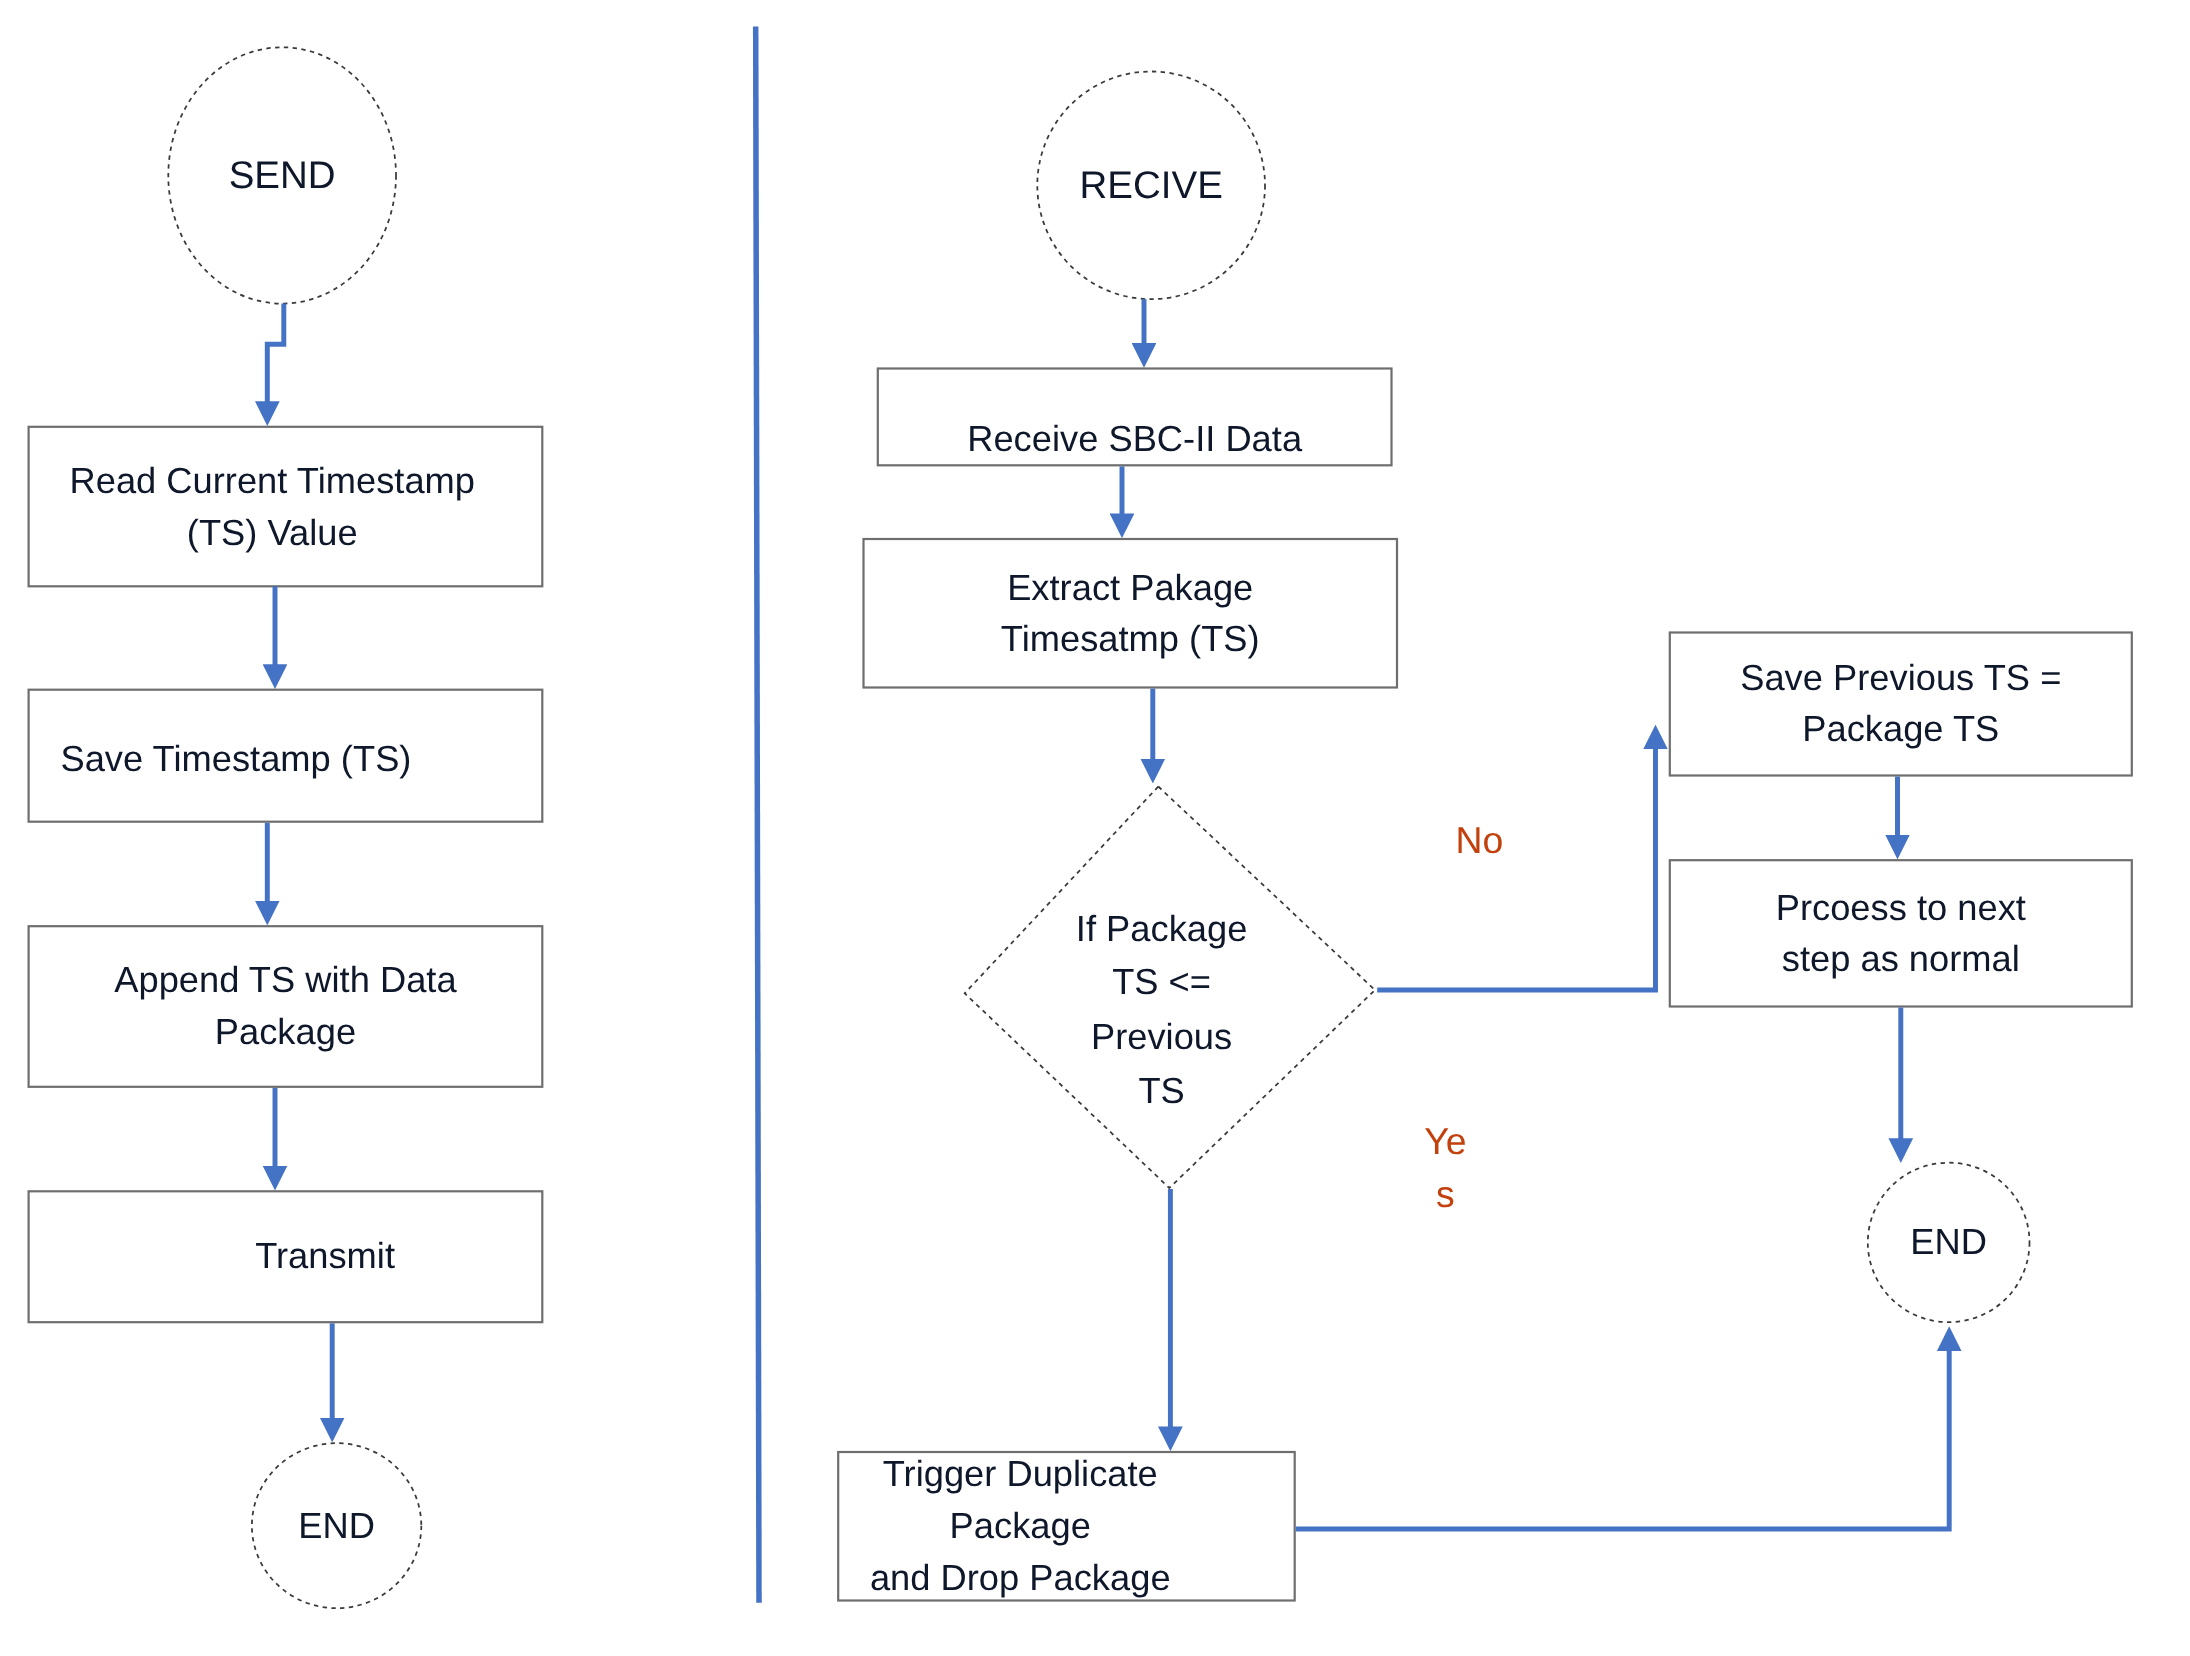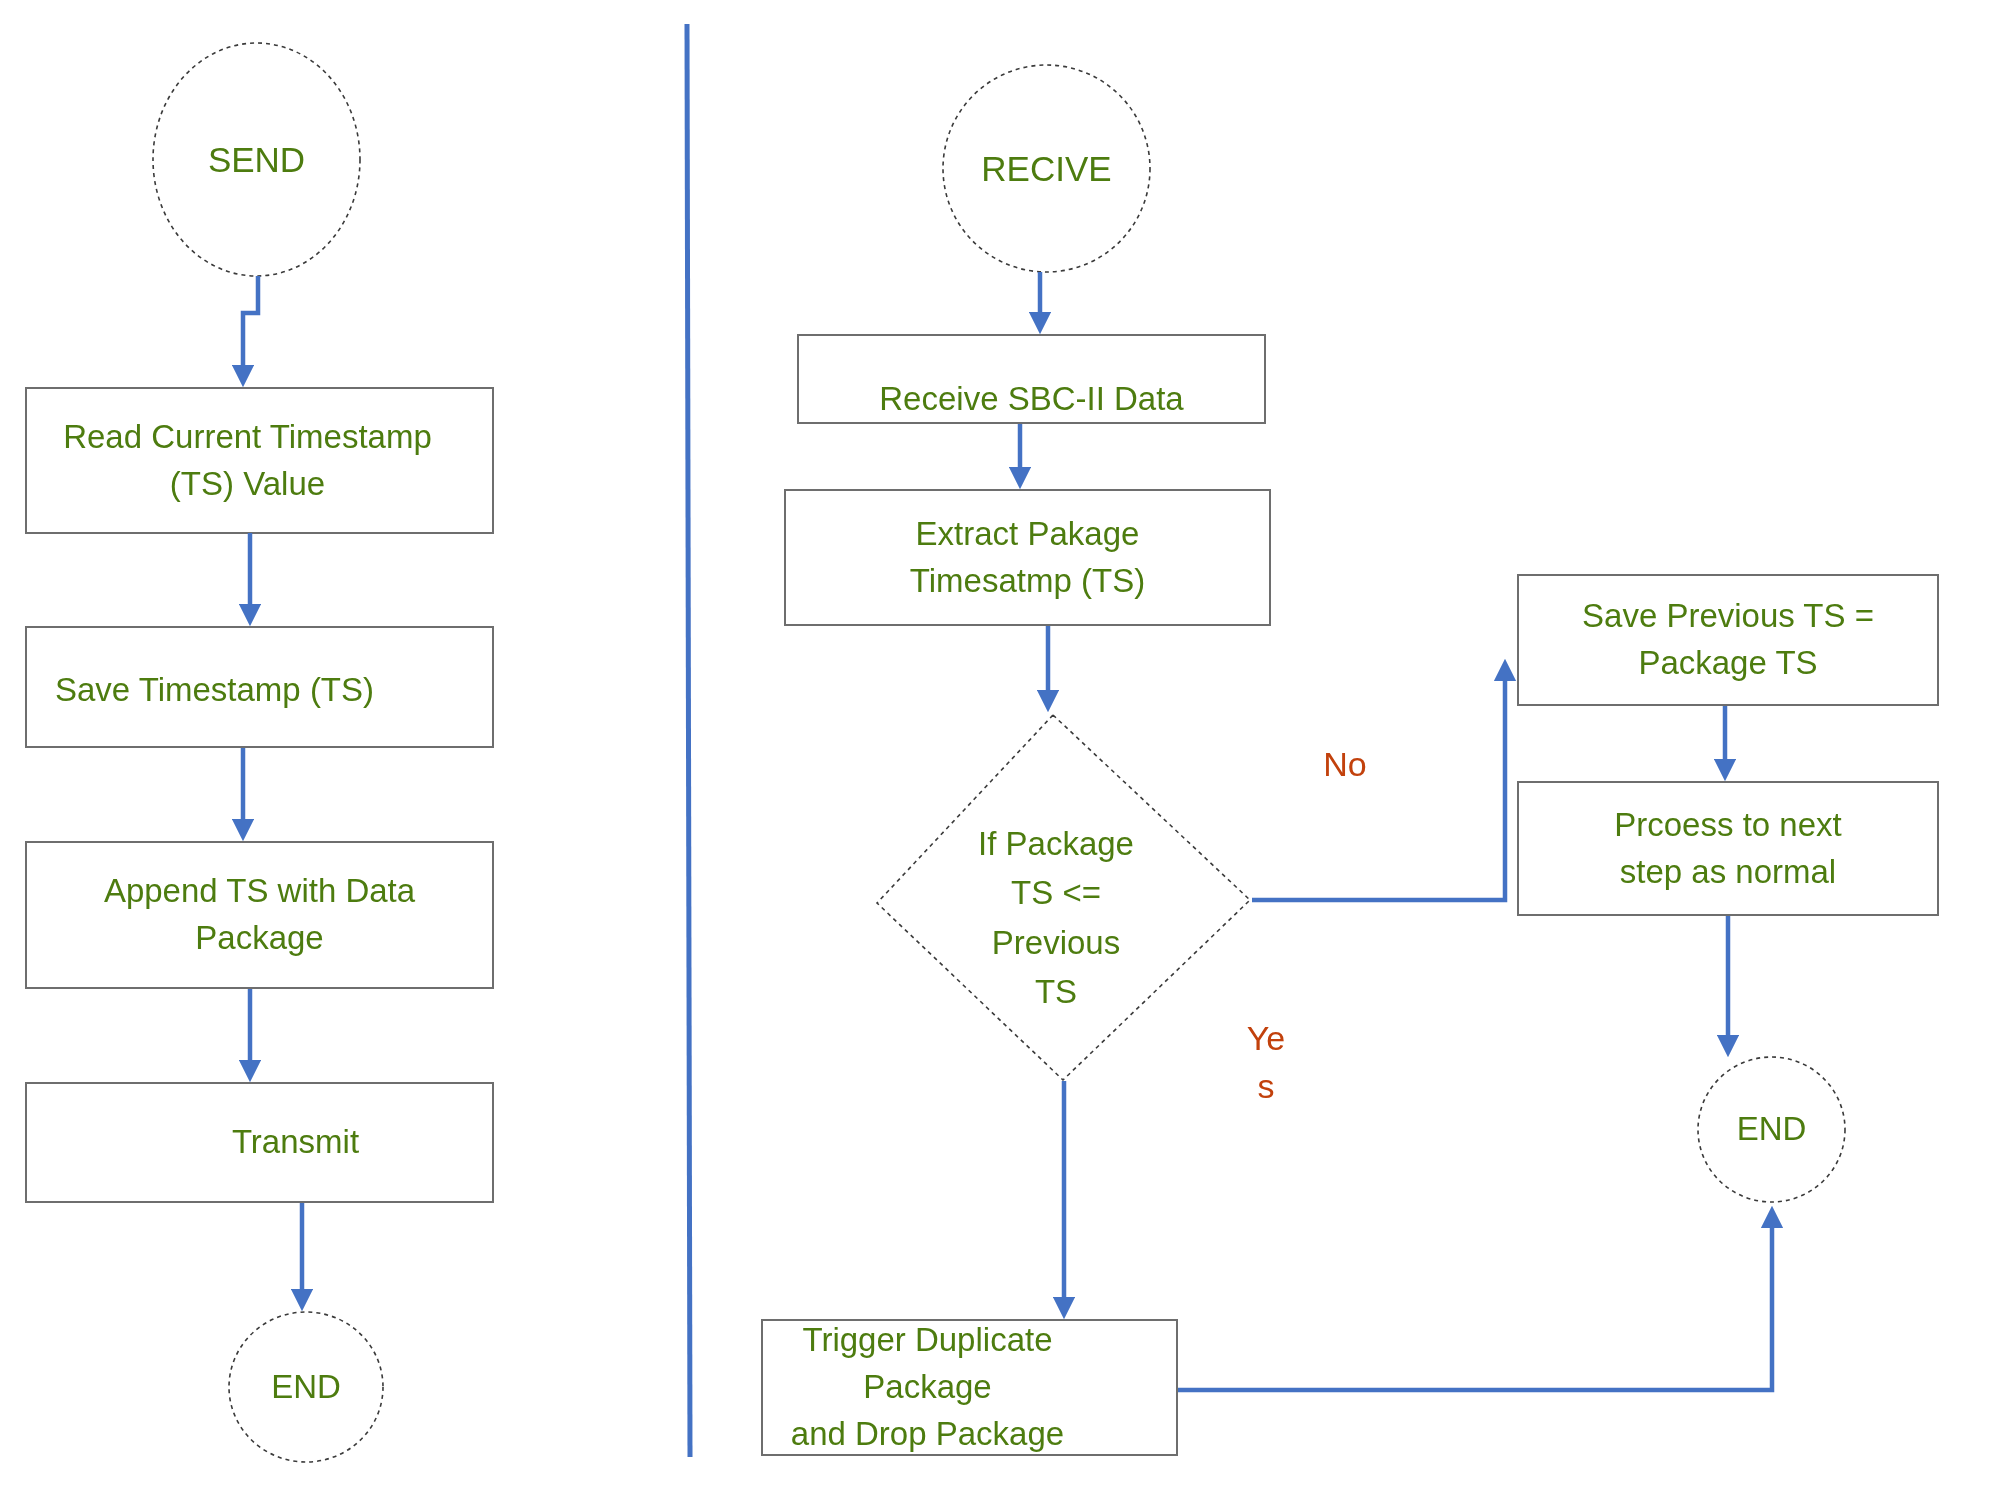--- a/index.html
+++ b/index.html
@@ -12,21 +12,21 @@
     overflow:hidden;
   }
   #shapes{position:absolute;left:0;top:0;width:1991px;height:1505px;}
   .node-label{
     position:absolute;
     display:flex;align-items:center;justify-content:center;
     text-align:center;
     white-space:pre-line;
     font-size:33px;
     line-height:1.42;
-    color:#4d7c0f;
+    color:#0f172a;
   }
   .decision-label{line-height:1.5;}
   .branch-label{
     position:absolute;
     display:flex;align-items:center;justify-content:center;
     text-align:center;
     white-space:pre-line;
     font-size:34px;
     line-height:1.4;
     color:#c2410c;
@@ -100,21 +100,21 @@
   <div class="node-label" style="left:785px;top:490px;width:485px;height:135px;">Extract Pakage
 Timesatmp (TS)</div>
 
   <div class="node-label decision-label" style="left:906px;top:795px;width:300px;height:245px;">If Package
 TS &lt;=
 Previous
 TS</div>
 
   <div class="branch-label" style="left:1305px;top:735px;width:80px;height:60px;">No</div>
 
-  <div class="branch-label" style="left:1216px;top:1000px;width:100px;height:125px;">Ye
+  <div class="branch-label" style="left:1264px;top:1000px;width:100px;height:125px;">Ye
 s</div>
 
   <div class="node-label" style="left:1518px;top:575px;width:420px;height:130px;">Save Previous TS =
 Package TS</div>
 
   <div class="node-label" style="left:1518px;top:782px;width:420px;height:133px;">Prcoess to next
 step as normal</div>
 
   <div class="node-label" style="left:762px;top:1320px;width:331px;height:135px;">Trigger Duplicate Package
 and Drop Package</div>

